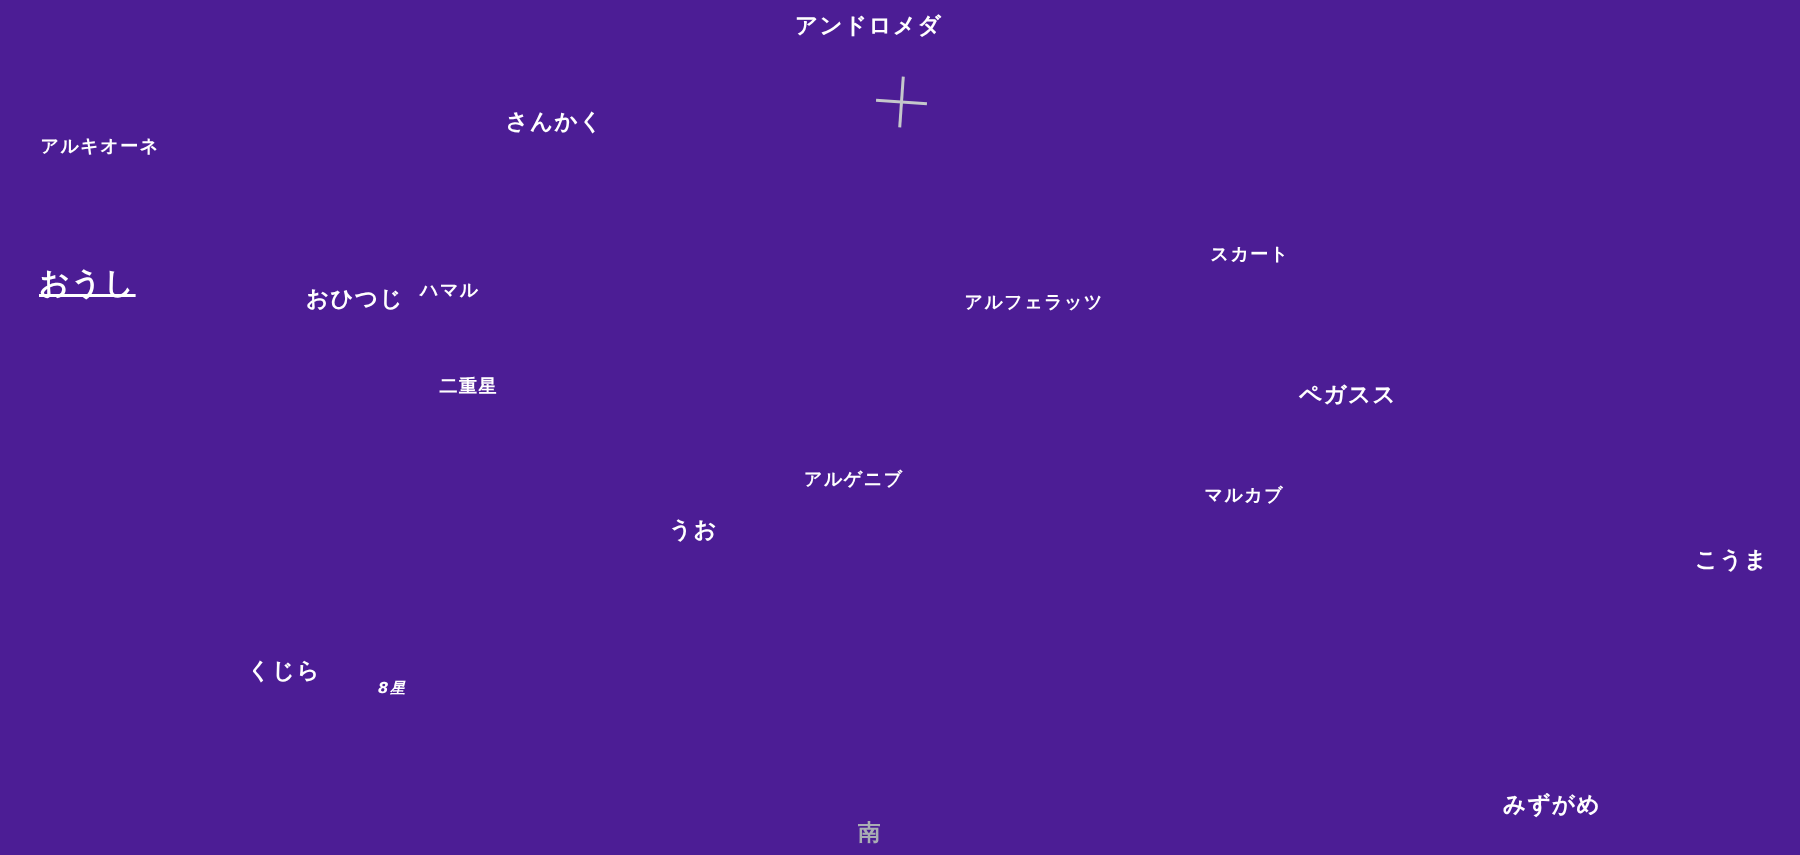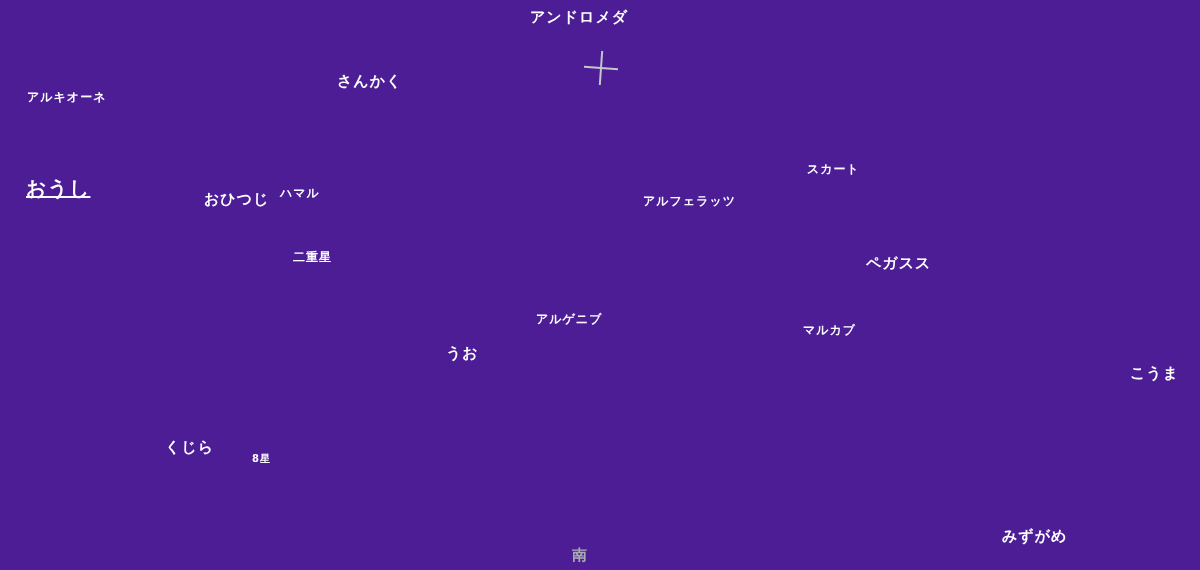--- a/index.html
+++ b/index.html
@@ -84,19 +84,19 @@
   <div class="lbl star" style="left:536px; top:311px;">アルゲニブ</div>
 
   <div class="lbl star" style="left:803px; top:322px;">マルカブ</div>
 
   <div class="lbl constellation" style="left:446px; top:344px;">うお</div>
 
   <div class="lbl constellation" style="left:1130px; top:364px;">こうま</div>
 
   <div class="lbl constellation" style="left:165px; top:438px;">くじら</div>
 
-  <div class="lbl small" style="left:252px; top:452px;">8星</div>
+  <div class="lbl small" style="left:252px; top:452px;font-style:italic;">8星</div>
 
   <div class="lbl constellation" style="left:1002px; top:527px;">みずがめ</div>
 
   <div class="lbl constellation dim" style="left:572px; top:546px;">南</div>
 
 </div>
 
 </body></html>

